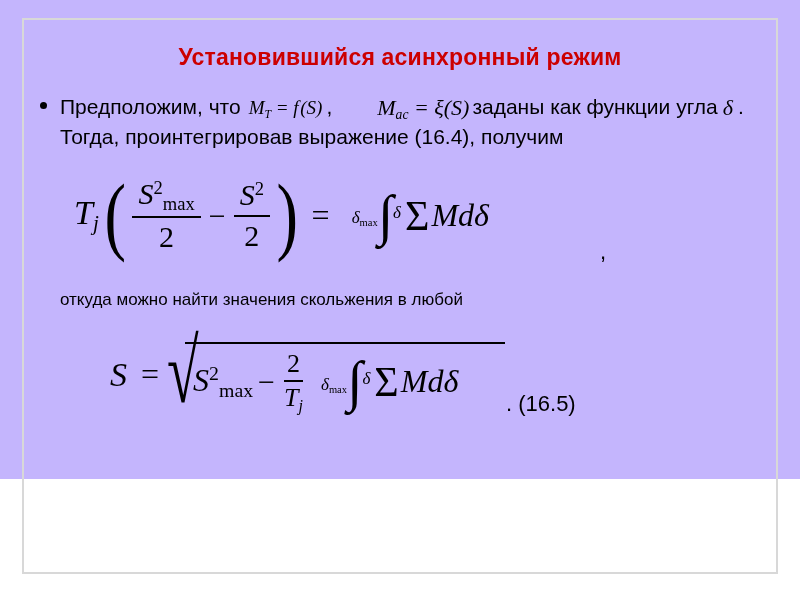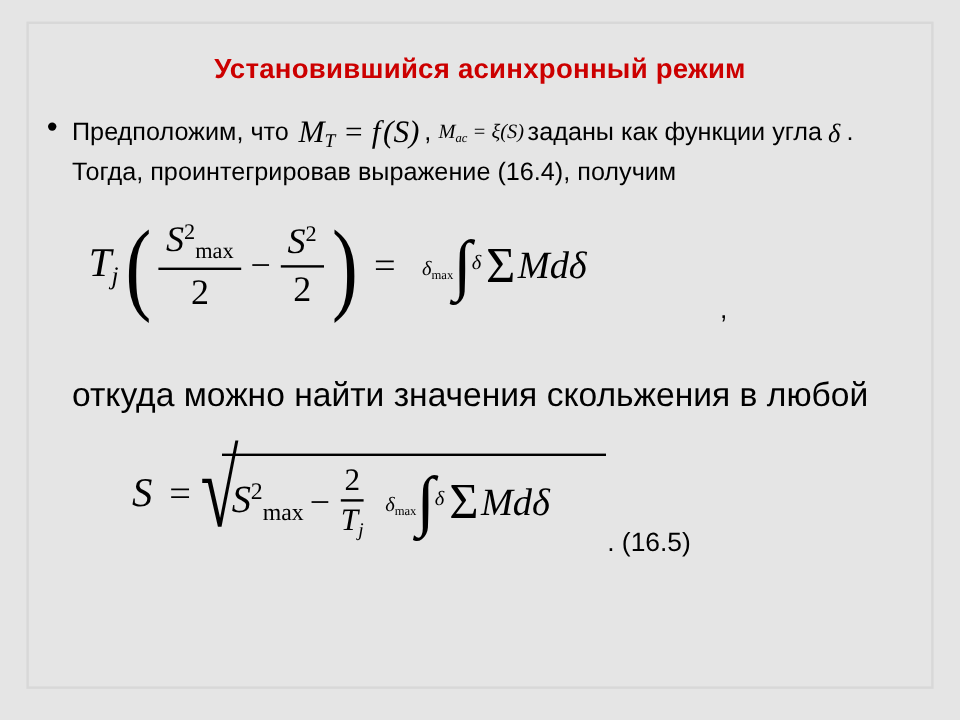--- a/index.html
+++ b/index.html
@@ -9,23 +9,23 @@
   body {
     width: 800px;
     height: 600px;
     background: #ffffff;
     font-family: "Liberation Sans", sans-serif;
     overflow: hidden;
   }
   .slide {
     position: relative;
     width: 800px;
-    height: 600px;
+    height: 479px;
     box-sizing: border-box;
-    background: #e5e5e5;
+    background: #c4b5fd;
     padding: 14px 14px 14px 14px;
   }
   .frame {
     position: absolute;
     left: 22px;
     top: 18px;
     width: 756px;
     height: 556px;
     border: 2px solid #d8d8d8;
     box-sizing: border-box;
@@ -81,26 +81,27 @@
     font-size: 0.62em;
     vertical-align: 0.55em;
     font-style: normal;
   }
   .upr {
     font-style: normal;
   }
 
   
   .f1 {
-    font-size: 26px;
+    font-size: 19px;
     padding: 0 4px 0 8px;
   }
   .f2 {
-    font-size: 17px;
+    font-size: 22px;
     padding: 0 3px 0 6px;
+    margin-left: 39px;
   }
   .delta-inline {
     font-size: 22px;
     padding: 0 5px;
   }
 
   
   .eq1 {
     position: relative;
     margin-top: 26px;
@@ -197,23 +198,23 @@
     font-family: Liberation Serif, serif;
   }
   .comma1 {
     position: absolute;
     left: 566px;
     top: 62px;
     font-size: 22px;
   }
 
   .para2 {
-    margin-top: 24px;
+    margin-top: 8px;
     padding-left: 26px;
-    font-size: 28px;
+    font-size: 17px;
     line-height: 1.30;
     text-align: justify;
     width: 690px;
   }
   .para2 .line2 {
     padding-left: 0;
   }
 
   
   .eq2 {
@@ -281,21 +282,21 @@
     background: #000;
   }
   .frac-small .den {
     font-size: 26px;
     font-style: italic;
     padding-top: 1px;
   }
   .eq2-tail {
     position: absolute;
     left: 472px;
-    top: 68px;
+    top: 56px;
     font-size: 22px;
     white-space: nowrap;
   }
 </style>
 </head>
 <body>
 
 <div class="slide">
   <div class="frame"></div>
 

